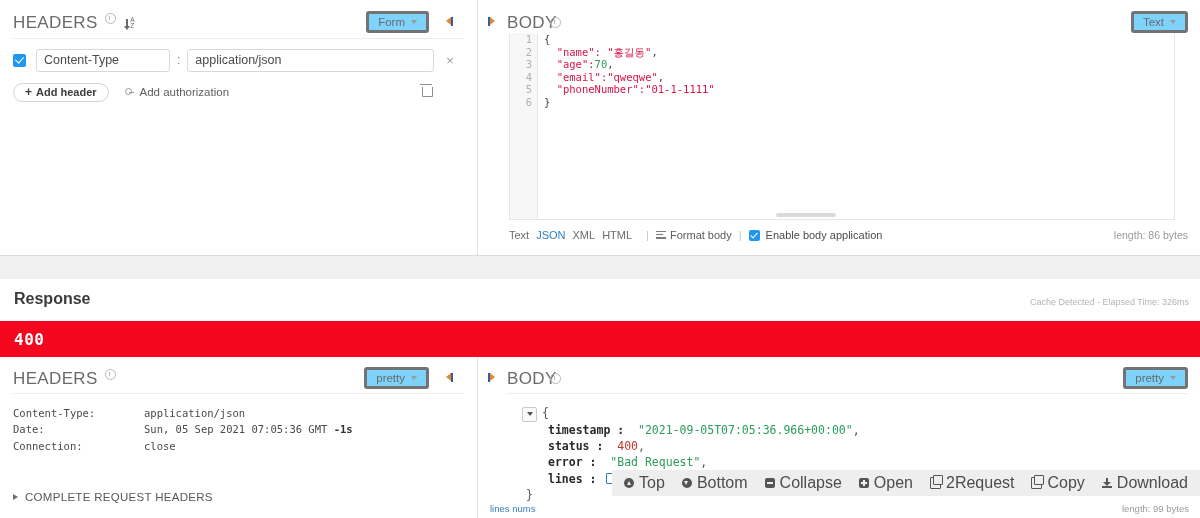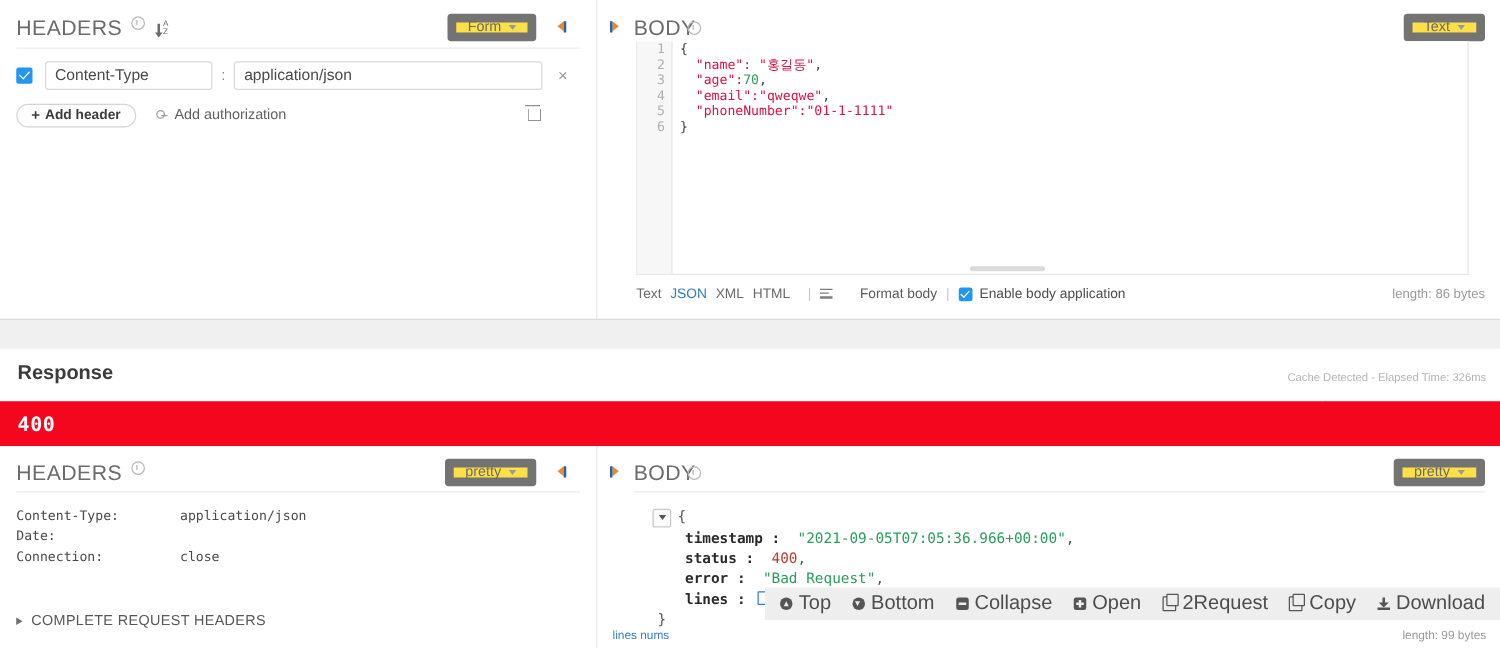--- a/index.html
+++ b/index.html
@@ -18,21 +18,21 @@
   .info-icon{
     display:inline-block;width:9px;height:9px;border:1px solid #b8b8b8;border-radius:50%;
     position:relative;top:-4px;margin-left:4px;
   }
   .info-icon::after{
     content:"";position:absolute;left:3px;top:1.5px;width:1px;height:4px;background:#b8b8b8;
   }
   .dropdown{
     display:inline-flex;align-items:center;justify-content:center;gap:6px;
     min-width:52px;height:22px;padding:0 9px;
-    border:7px solid #737373;border-radius:3px;background:#fde047;
+    border:3px solid #737373;border-radius:3px;background:#7dd3fc;
     font-size:11.5px;color:#6a6a6a;box-sizing:border-box;cursor:pointer;
   }
   .caret{
     width:0;height:0;border-left:3.5px solid transparent;border-right:3.5px solid transparent;
     border-top:4px solid #9a9a9a;display:inline-block;
   }
   .collapse-arrow{
     display:inline-block;width:11px;height:11px;position:relative;cursor:pointer;
   }
   .collapse-arrow i{
@@ -145,21 +145,21 @@
     position:absolute;left:40%;bottom:2px;width:60px;height:4px;border-radius:2px;
     background:#dadada;
   }
   .body-toolbar{
     position:absolute;left:31px;right:12px;bottom:12px;height:16px;
     display:flex;align-items:center;font-size:11px;color:#555;
   }
   .fmt{color:#2d7fc1;cursor:pointer;margin-right:7px;}
   .fmt.plain{color:#6b6b6b;}
   .sep{color:#c6c6c6;margin:0 7px;}
-  .fmt-body{display:flex;align-items:center;gap:22px;cursor:pointer;color:#5a5a5a;justify-content:center;}
+  .fmt-body{display:flex;align-items:center;gap:4px;cursor:pointer;color:#5a5a5a;justify-content:center;}
   .lines-ico{display:inline-block;width:10px;height:8px;position:relative;}
   .lines-ico span{position:absolute;left:0;height:1.3px;background:#7d7d7d;}
   .lines-ico span:nth-child(1){top:0;width:10px;}
   .lines-ico span:nth-child(2){top:3.2px;width:7px;}
   .lines-ico span:nth-child(3){top:6.4px;width:10px;}
   .chk-sm{
     width:11px;height:11px;border-radius:2px;background:#2196f3;position:relative;flex:none;cursor:pointer;
   }
   .chk-sm::after{
     content:"";position:absolute;left:3px;top:1.2px;width:3.2px;height:6px;
@@ -377,20 +377,21 @@
       </span>
     <div class="hdr-underline"></div>
 
     <div class="kv-list" id="res-kv">
         <div class="row">
           <span class="kk">Content-Type:</span>
           <span class="vv">application/json</span>
         </div>
         <div class="row">
           <span class="kk">Date:</span>
+          <span class="vv">Sun, 05 Sep 2021 07:05:36 GMT <b>-1s</b></span>
         </div>
         <div class="row">
           <span class="kk">Connection:</span>
           <span class="vv">close</span>
         </div>
       </div>
 
     <div class="complete-row">
       <span class="tri-right"></span>
       <span>COMPLETE REQUEST HEADERS</span>

